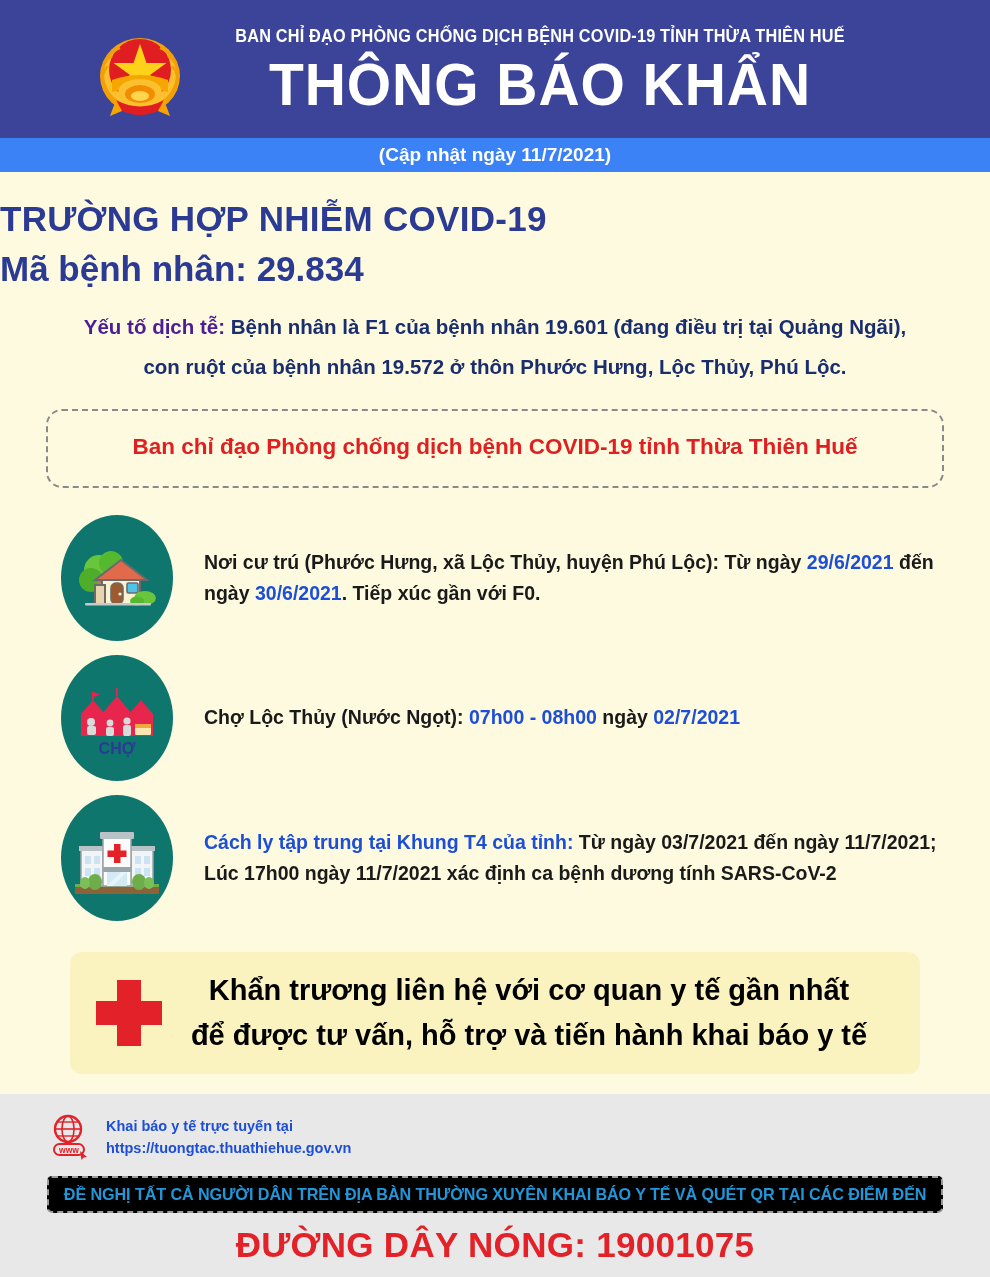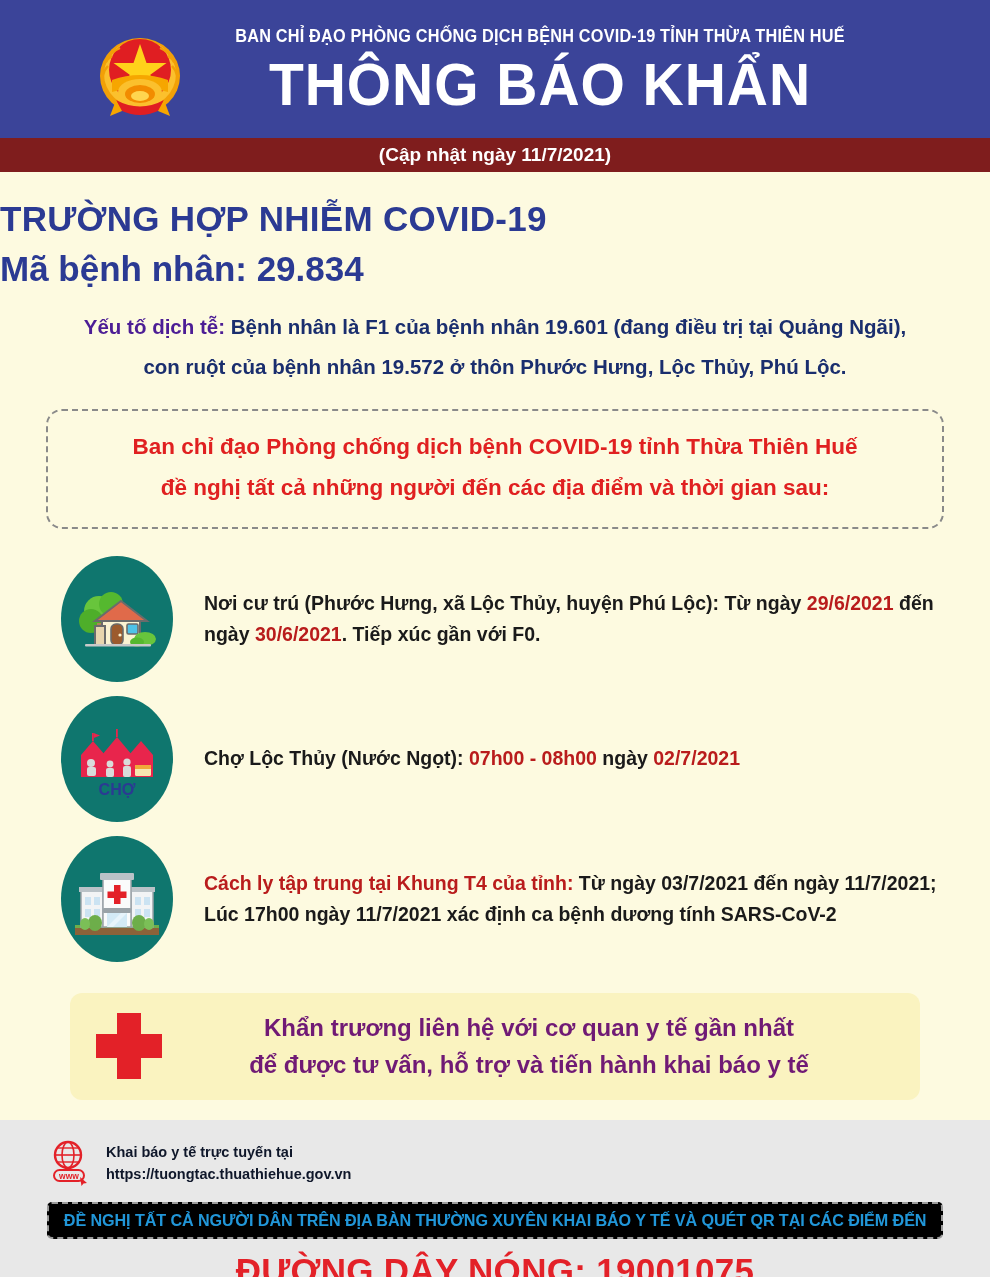--- a/index.html
+++ b/index.html
@@ -58,21 +58,21 @@
     font-size: 60px;
     font-weight: bold;
     letter-spacing: 1px;
     line-height: 1.05;
     margin-top: 6px;
     transform: scaleX(0.95);
   }
 
   
   .date-strip {
-    background: #7f1d1d;
+    background: #3b82f6;
     height: 34px;
     display: flex;
     align-items: center;
     justify-content: center;
     flex: 0 0 auto;
   }
   .date-strip-text {
     color: #FFFFFF;
     font-size: 19px;
     font-weight: bold;
@@ -158,21 +158,21 @@
     overflow: hidden;
   }
   .loc-text {
     flex: 1;
     padding-left: 28px;
     color: #1A1A1A;
     font-size: 19.5px;
     font-weight: bold;
     line-height: 1.62;
   }
-  .loc-text .hl { color: #b91c1c; }
+  .loc-text .hl { color: #1d4ed8; }
 
   
   .cta-box {
     margin: 18px 70px 0 70px;
     background: #FAF3C0;
     border-radius: 12px;
     display: flex;
     align-items: center;
     padding: 16px 22px;
     flex: 0 0 auto;
@@ -188,22 +188,22 @@
   }
   .cta-cross .bar-h {
     left: 4px; top: 24px; width: 66px; height: 24px;
   }
   .cta-cross .bar-v {
     left: 25px; top: 3px; width: 24px; height: 66px;
   }
   .cta-text {
     flex: 1;
     text-align: center;
-    color: #701a75;
-    font-size: 24px;
+    color: #000000;
+    font-size: 29px;
     font-weight: bold;
     line-height: 1.55;
     padding-right: 10px;
   }
 
   
   .footer-grey {
     background: #E8E8E8;
     margin-top: 20px;
     padding: 14px 0 10px 0;
@@ -224,21 +224,21 @@
     align-items: center;
   }
   .f-item.web { padding-left: 46px; flex: 0 0 auto; }
   .f-item.app { padding-left: 60px; flex: 0 0 auto; }
   .f-icon {
     flex: 0 0 auto;
     margin-right: 12px;
     display: block;
   }
   .f-text {
-    color: #0f172a;
+    color: #1d4ed8;
     font-size: 14.5px;
     font-weight: bold;
     line-height: 1.5;
   }
   .f-text-1line {
     color: #3A3A3A;
     font-size: 14.5px;
     font-weight: bold;
   }
 
@@ -328,21 +328,20 @@
 
   <div class="epi-block">
     <div class="epi-line">
       <span class="epi-label">Yếu tố dịch tễ:</span><span> Bệnh nhân là F1 của bệnh nhân 19.601 (đang điều trị tại Quảng Ngãi),</span>
     </div>
     <div class="epi-line">con ruột của bệnh nhân 19.572 ở thôn Phước Hưng, Lộc Thủy, Phú Lộc.</div>
   </div>
 
   <div class="request-box">
     <div class="request-line">Ban chỉ đạo Phòng chống dịch bệnh COVID-19 tỉnh Thừa Thiên Huế</div>
-    <div class="request-line">đề nghị tất cả những người đến các địa điểm và thời gian sau:</div>
   </div>
 
   <div class="locations">
 
     <div class="loc-row">
       <div class="loc-icon-wrap">
         <div class="loc-icon-bg">
           <svg width="96" height="96" viewBox="0 0 96 96">
 
             <g>

